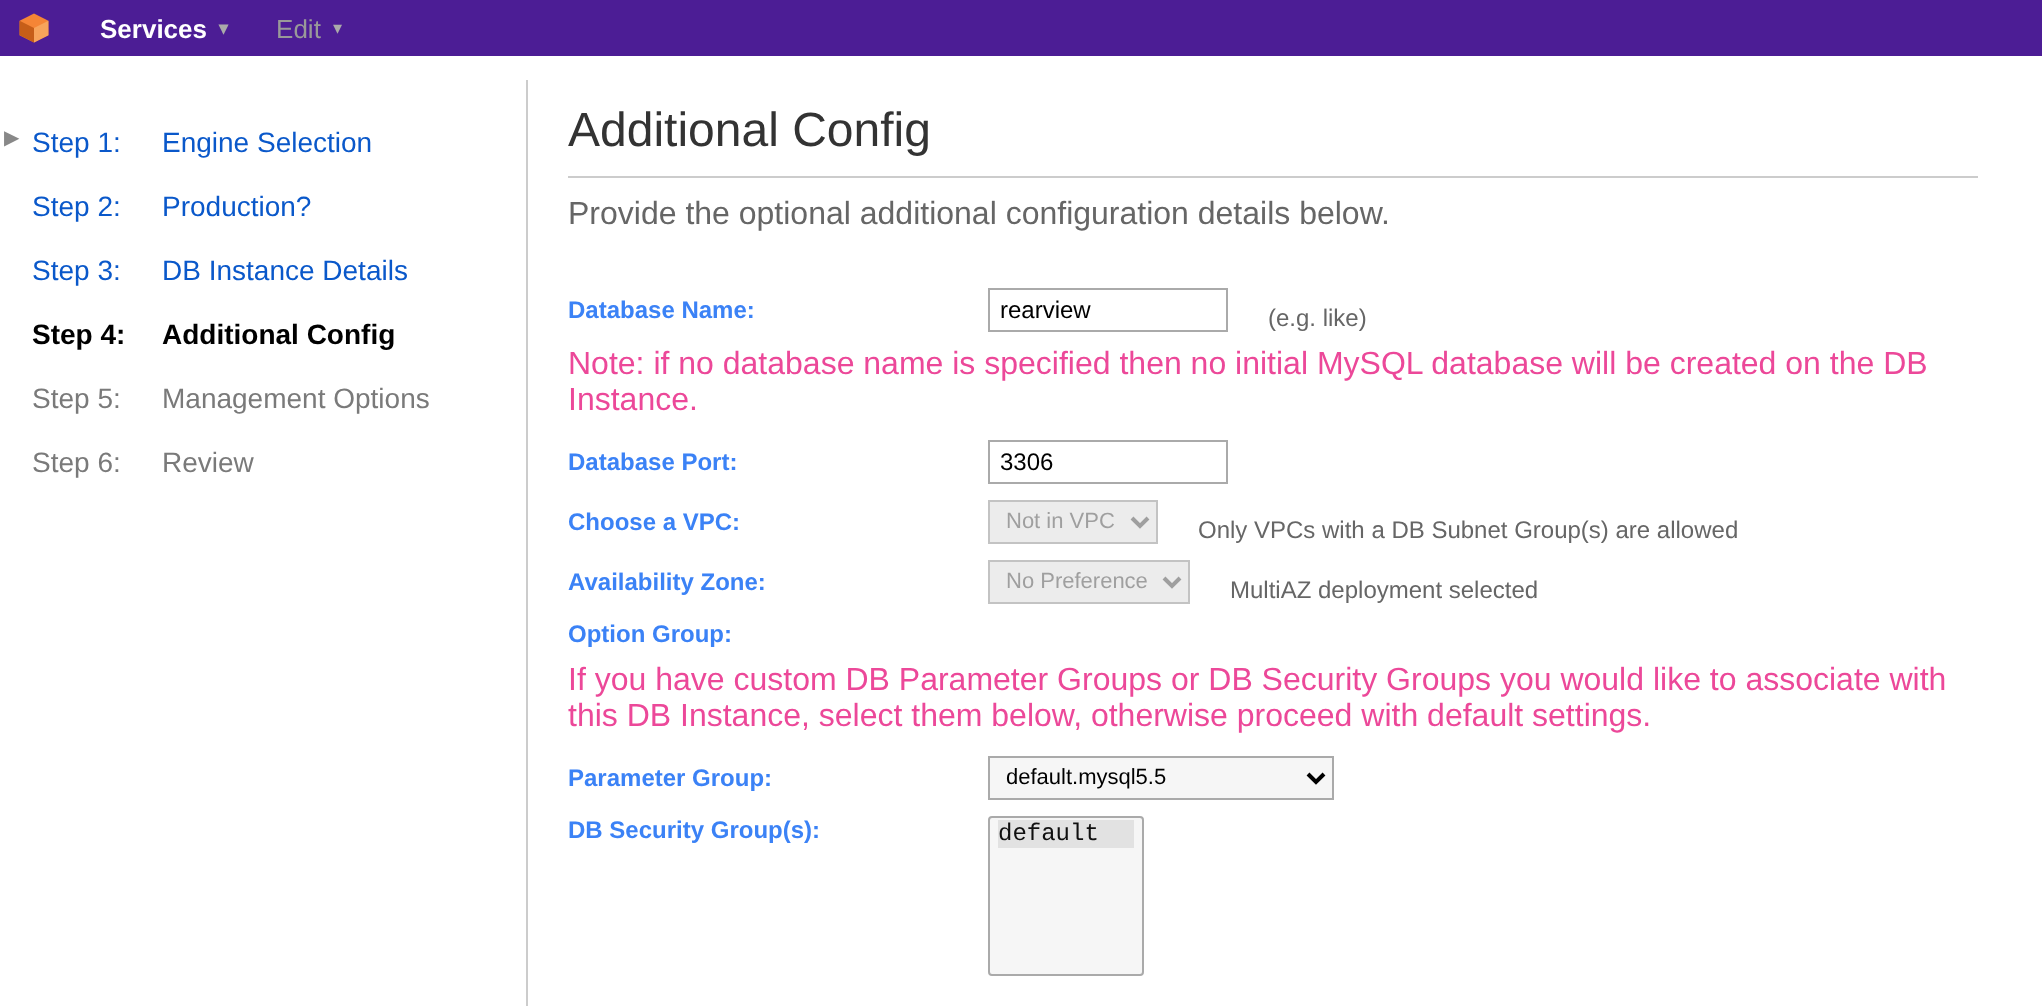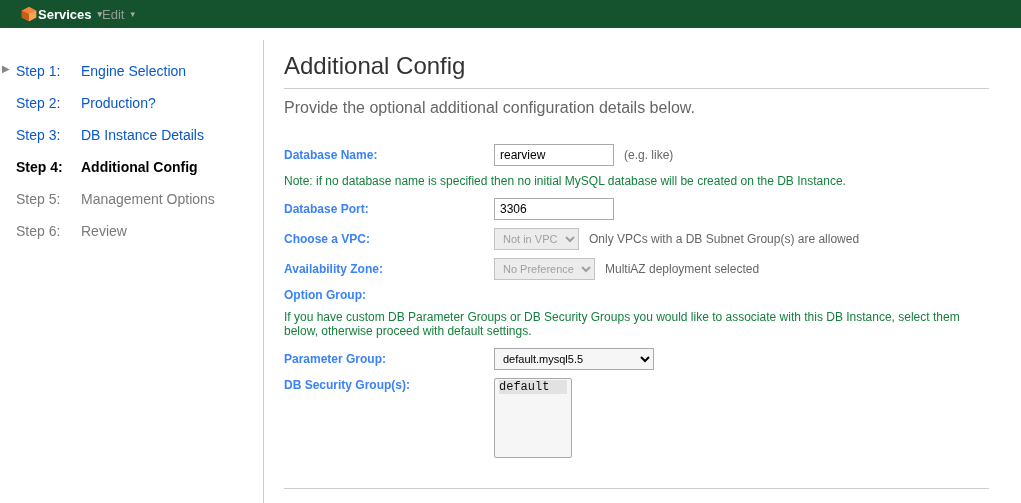--- a/index.html
+++ b/index.html
@@ -1,19 +1,19 @@
 <!DOCTYPE html>
 <html><head>
 <meta charset="utf-8">
 <style>
   * { box-sizing: border-box; margin: 0; padding: 0; }
   body { font-family: Arial, Helvetica, sans-serif; font-size: 13px; color: #333; background: #fff; }
 
   
-  .topbar { background: #14532d; height: 28px; display: flex; align-items: center; padding: 0 20px; }
+  .topbar { background: #4c1d95; height: 28px; display: flex; align-items: center; padding: 0 8px; gap: 24px; }
   .topbar .logo { width: 18px; height: 18px; }
   .topbar .menu-item { color: #fff; font-size: 13px; font-weight: bold; display: flex; align-items: center; gap: 6px; cursor: pointer; }
   .topbar .menu-item.dim { color: #999; font-weight: normal; }
   .chev { font-size: 9px; color: #aaa; }
 
   
   .wrap { display: flex; padding: 12px 20px 30px 0; }
   .sidebar { width: 260px; border-right: 1px solid #ccc; padding: 22px 20px 0 12px; margin-left: 4px;}
   .main { flex: 1; padding: 12px 12px 0 20px; }
 
@@ -25,30 +25,30 @@
   .step-row.current .step-lbl, .step-row.upcoming .step-lbl { cursor: default; }
   .sideptr { position:absolute; left:2px; top:63px; color:#888; font-size:10px; }
 
   h1.page-title { font-size: 24px; font-weight: normal; color: #333; margin-bottom: 6px; }
   .hr { border: none; border-top: 1px solid #ccc; margin: 8px 0 10px; }
 
   .intro { color: #666; font-size: 16px; margin-bottom: 27px; }
 
   .form-row { display: flex; align-items: center; margin-bottom: 8px; font-size: 12px; }
   .form-row .lbl { width: 210px; text-align: left; font-weight: bold; padding-right: 10px; color:#3b82f6;}
-  .form-row .ctl { display: flex; align-items: center; gap: 10px; }
+  .form-row .ctl { display: flex; align-items: flex-end; gap: 20px; }
   .form-row .hint { color: #666; font-size: 12px; }
 
   input[type="text"] { border: 1px solid #aaa; padding: 3px 5px; font-size: 12px; height: 22px; width: 120px; font-family: inherit;}
   select { border: 1px solid #aaa; background: #f6f6f6; font-size: 11px; height: 22px; padding: 1px 4px; }
   select.disabled-look { color: #777; background: #e5e5e5; }
   select.sec { height: 80px; width: 78px; font-family: "Courier New", monospace; font-size:12px; }
   select.sec option { background:#e2e2e2; }
 
-  .note { color: #15803d; font-size: 12px; margin: 6px 0 10px; }
+  .note { color: #ec4899; font-size: 16px; margin: 6px 0 10px; }
 
   .button-row { display: flex; justify-content: flex-end; gap: 14px; align-items: center; margin-top: 20px; }
   .btn { border: 1px solid #b0b0b0; border-radius: 4px; padding: 8px 16px; font-size: 13px; font-weight: bold; cursor: pointer; background: linear-gradient(#fafafa,#e6e6e6); color:#333;}
   .btn.primary { background: linear-gradient(#3f8be8, #1e5fb0); color: #fff; border-color: #1b5699; }
 </style>
 </head>
 <body>
 
 <div class="topbar">
   <span class="logo">
@@ -142,21 +142,21 @@
 
     <div class="form-row">
       <div class="lbl">Option Group:</div>
     </div>
 
     <p class="note">If you have custom DB Parameter Groups or DB Security Groups you would like to associate with this DB Instance, select them below, otherwise proceed with default settings.</p>
 
     <div class="form-row">
       <div class="lbl">Parameter Group:</div>
       <div class="ctl">
-        <select style="width:160px">
+        <select style="width:173px">
           <option>default.mysql5.5</option>
         </select>
       </div>
     </div>
 
     <div class="form-row" style="align-items:flex-start">
       <div class="lbl">DB Security Group(s):</div>
       <div class="ctl">
         <select multiple="" class="sec">
           <option selected="">default</option>

